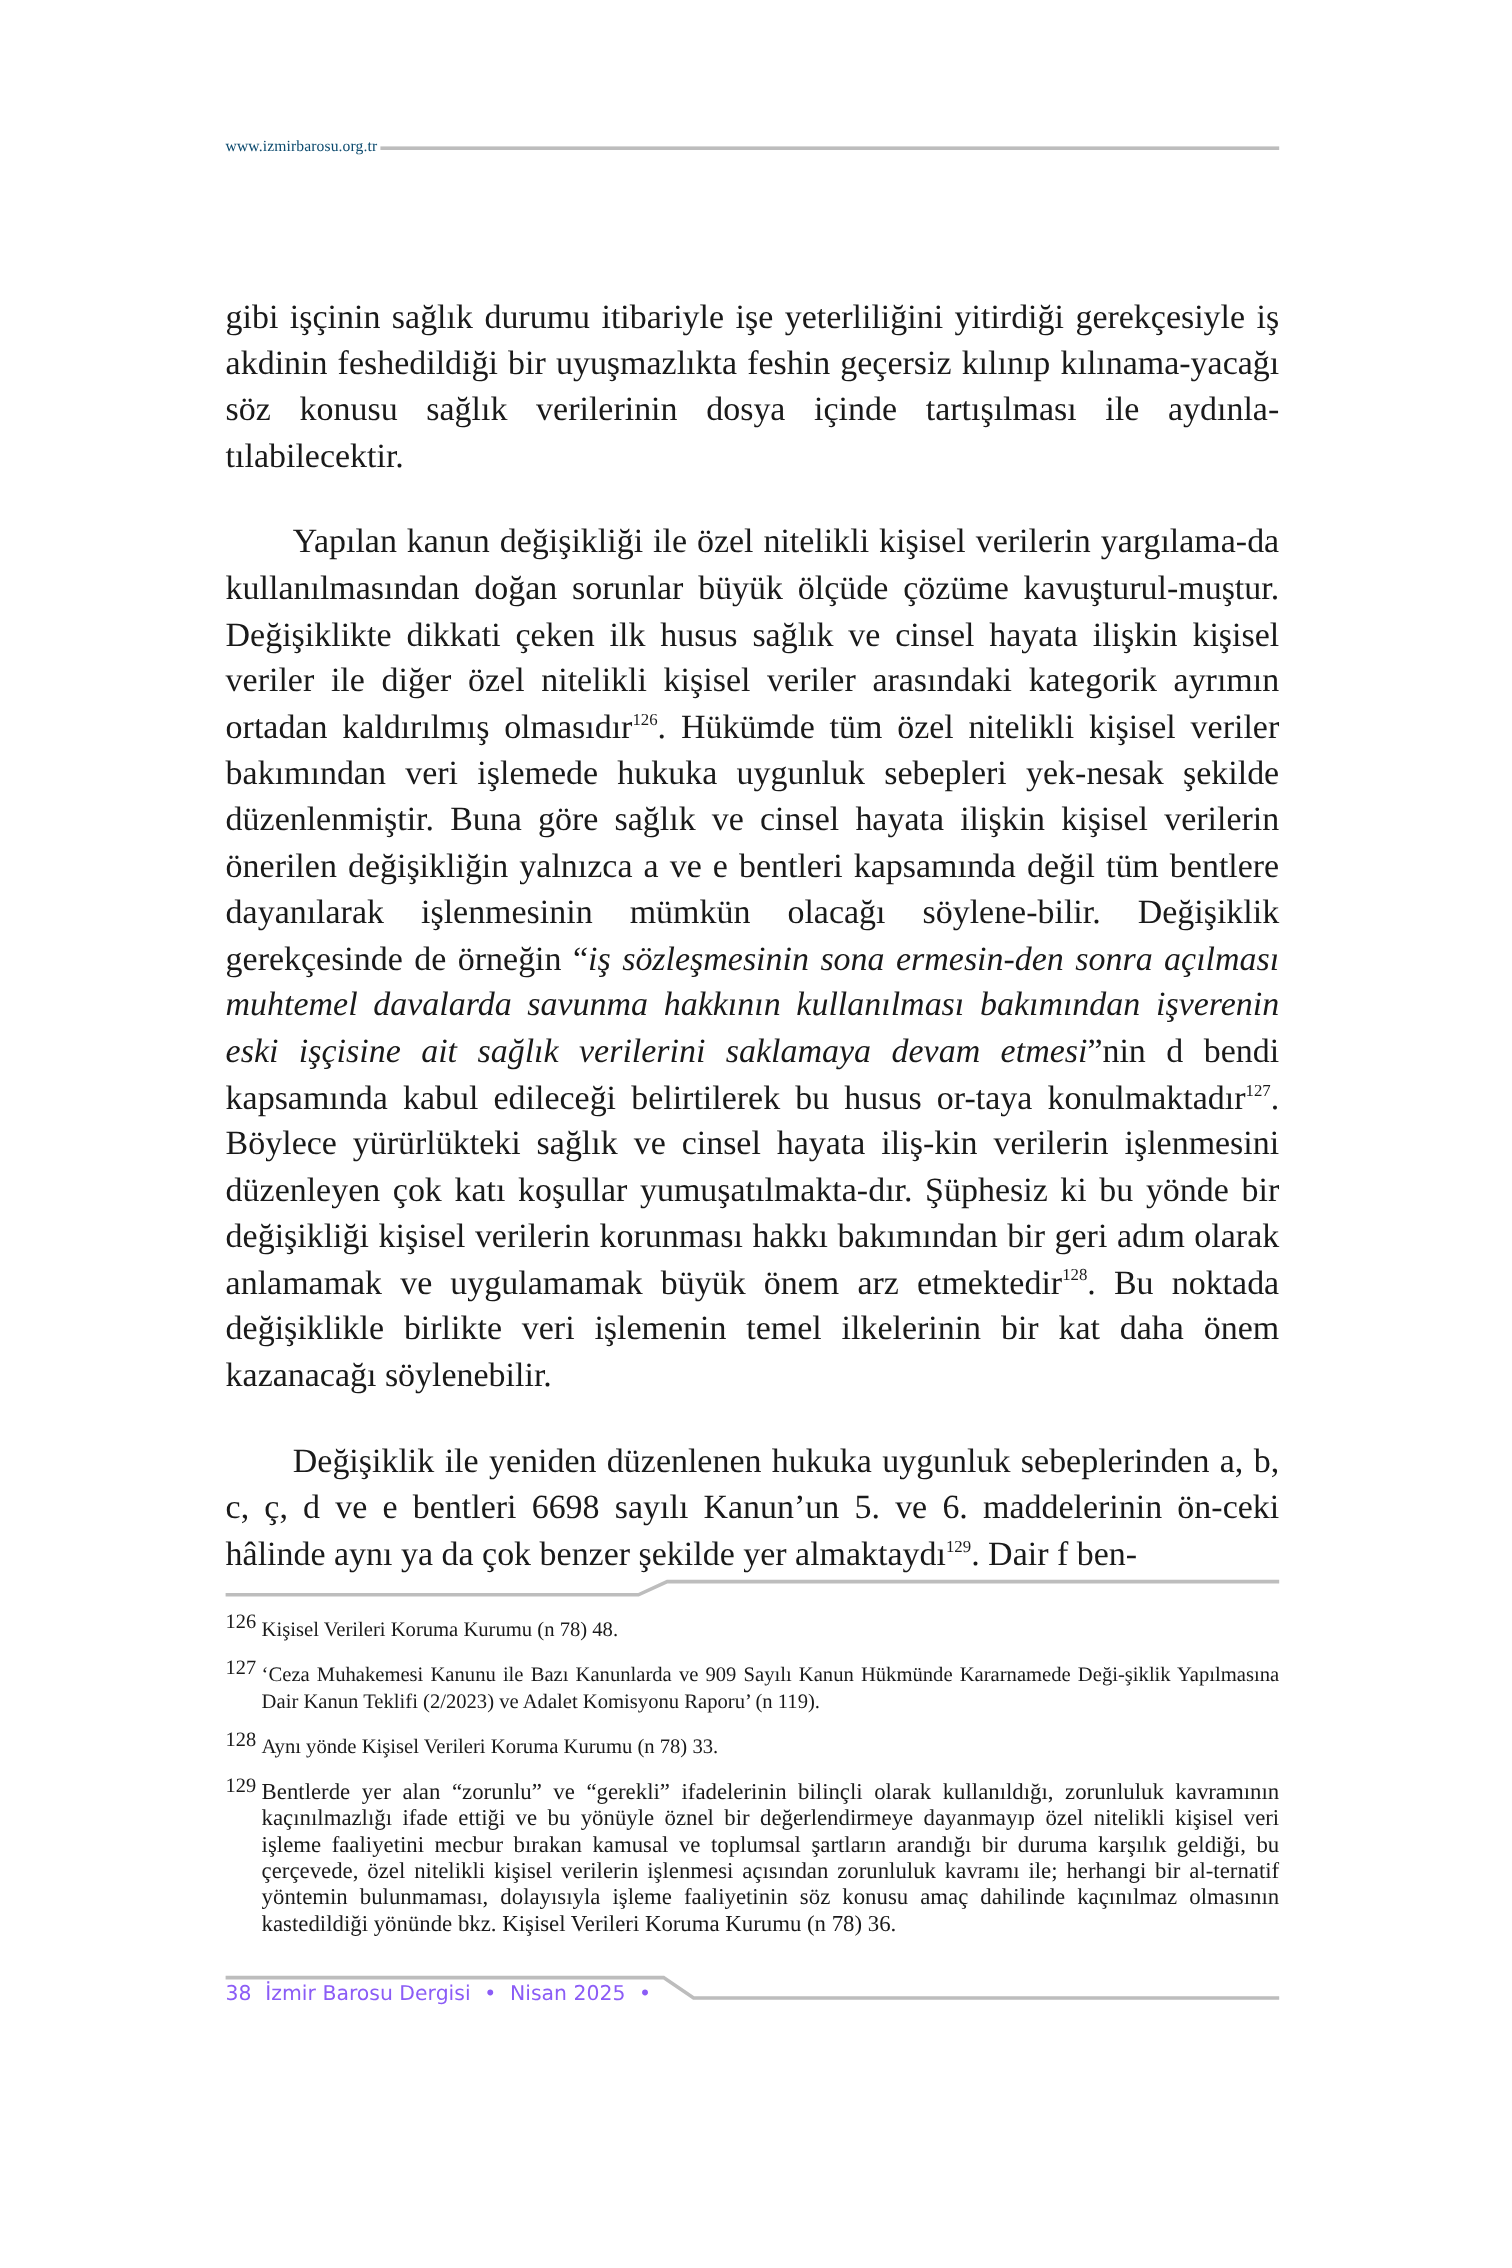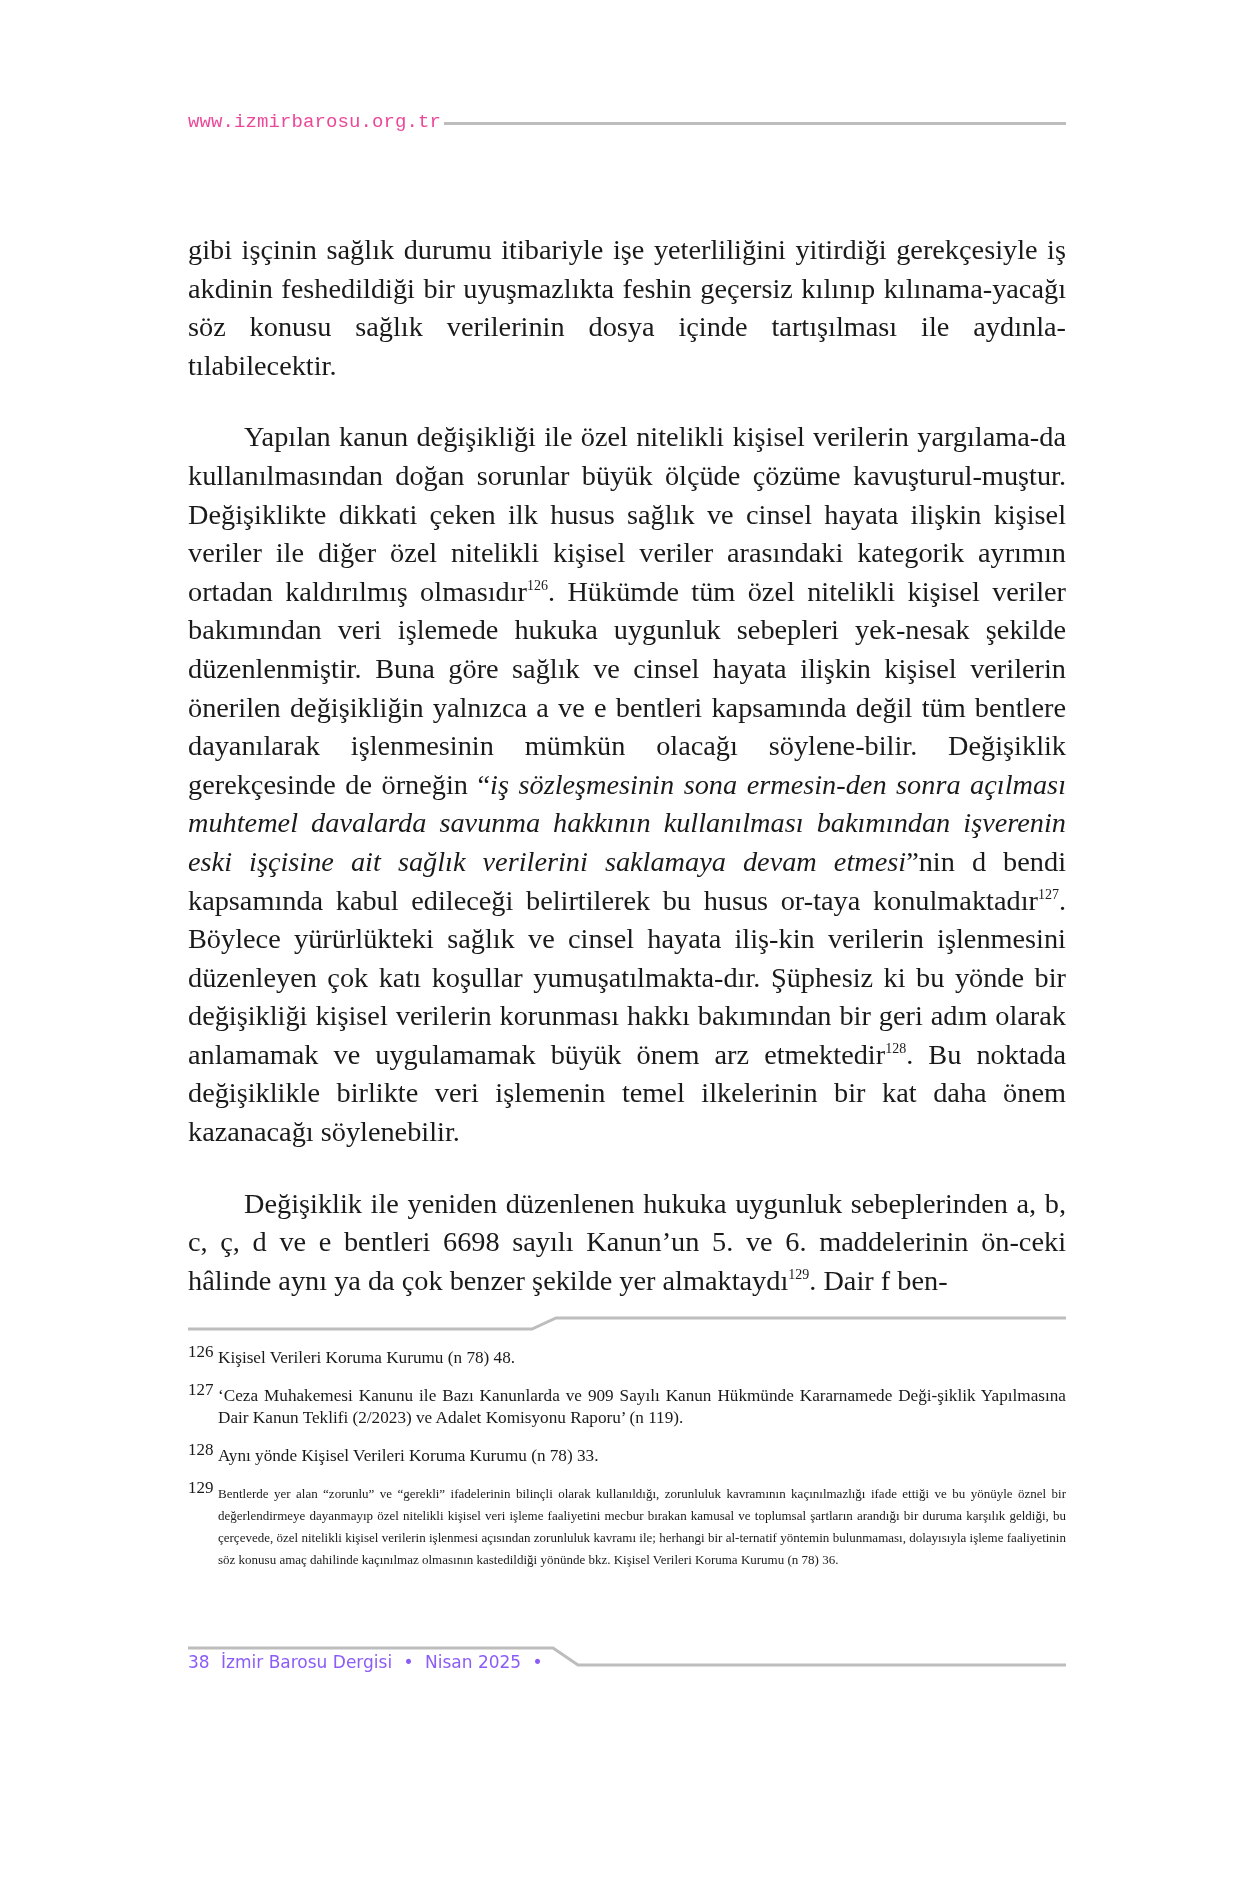--- a/index.html
+++ b/index.html
@@ -18,37 +18,37 @@
     .header {
       position: absolute;
       left: 188px;
       top: 112px;
       width: 878px;
       height: 20px;
       display: flex;
       align-items: center;
     }
     .header-url {
-      font-family: Liberation Mono, monospace;
-      font-size: 19px;
-      color: #ec4899;
+      font-family: Liberation Serif, serif;
+      font-size: 13px;
+      color: #0c4a6e;
       letter-spacing: 0.1px;
       white-space: nowrap;
       padding-right: 3px;
     }
     .header-rule {
       flex: 1;
       height: 3px;
       background: #bdbdbd;
       margin-top: 2px;
     }
     .main-text {
       position: absolute;
       left: 188px;
-      top: 231px;
+      top: 246px;
       width: 878px;
       font-size: 28.3px;
       line-height: 38.6px;
       text-align: justify;
       hyphens: manual;
     }
     .main-text p {
       margin: 0;
     }
     .main-text p.indent {
@@ -92,21 +92,21 @@
       top: -4px;
       padding-right: 8px;
       text-align: left;
     }
     .fn-text {
       flex: 1;
       text-align: justify;
       padding-top: 2px;
     }
     .fn.small .fn-text {
-      font-size: 13px;
+      font-size: 19px;
       line-height: 22px;
     }
     .footer {
       position: absolute;
       left: 188px;
       top: 1652px;
       font-family: "DejaVu Sans", "Liberation Sans", sans-serif;
       font-size: 17px;
       color: #8b5cf6;
       white-space: nowrap;

